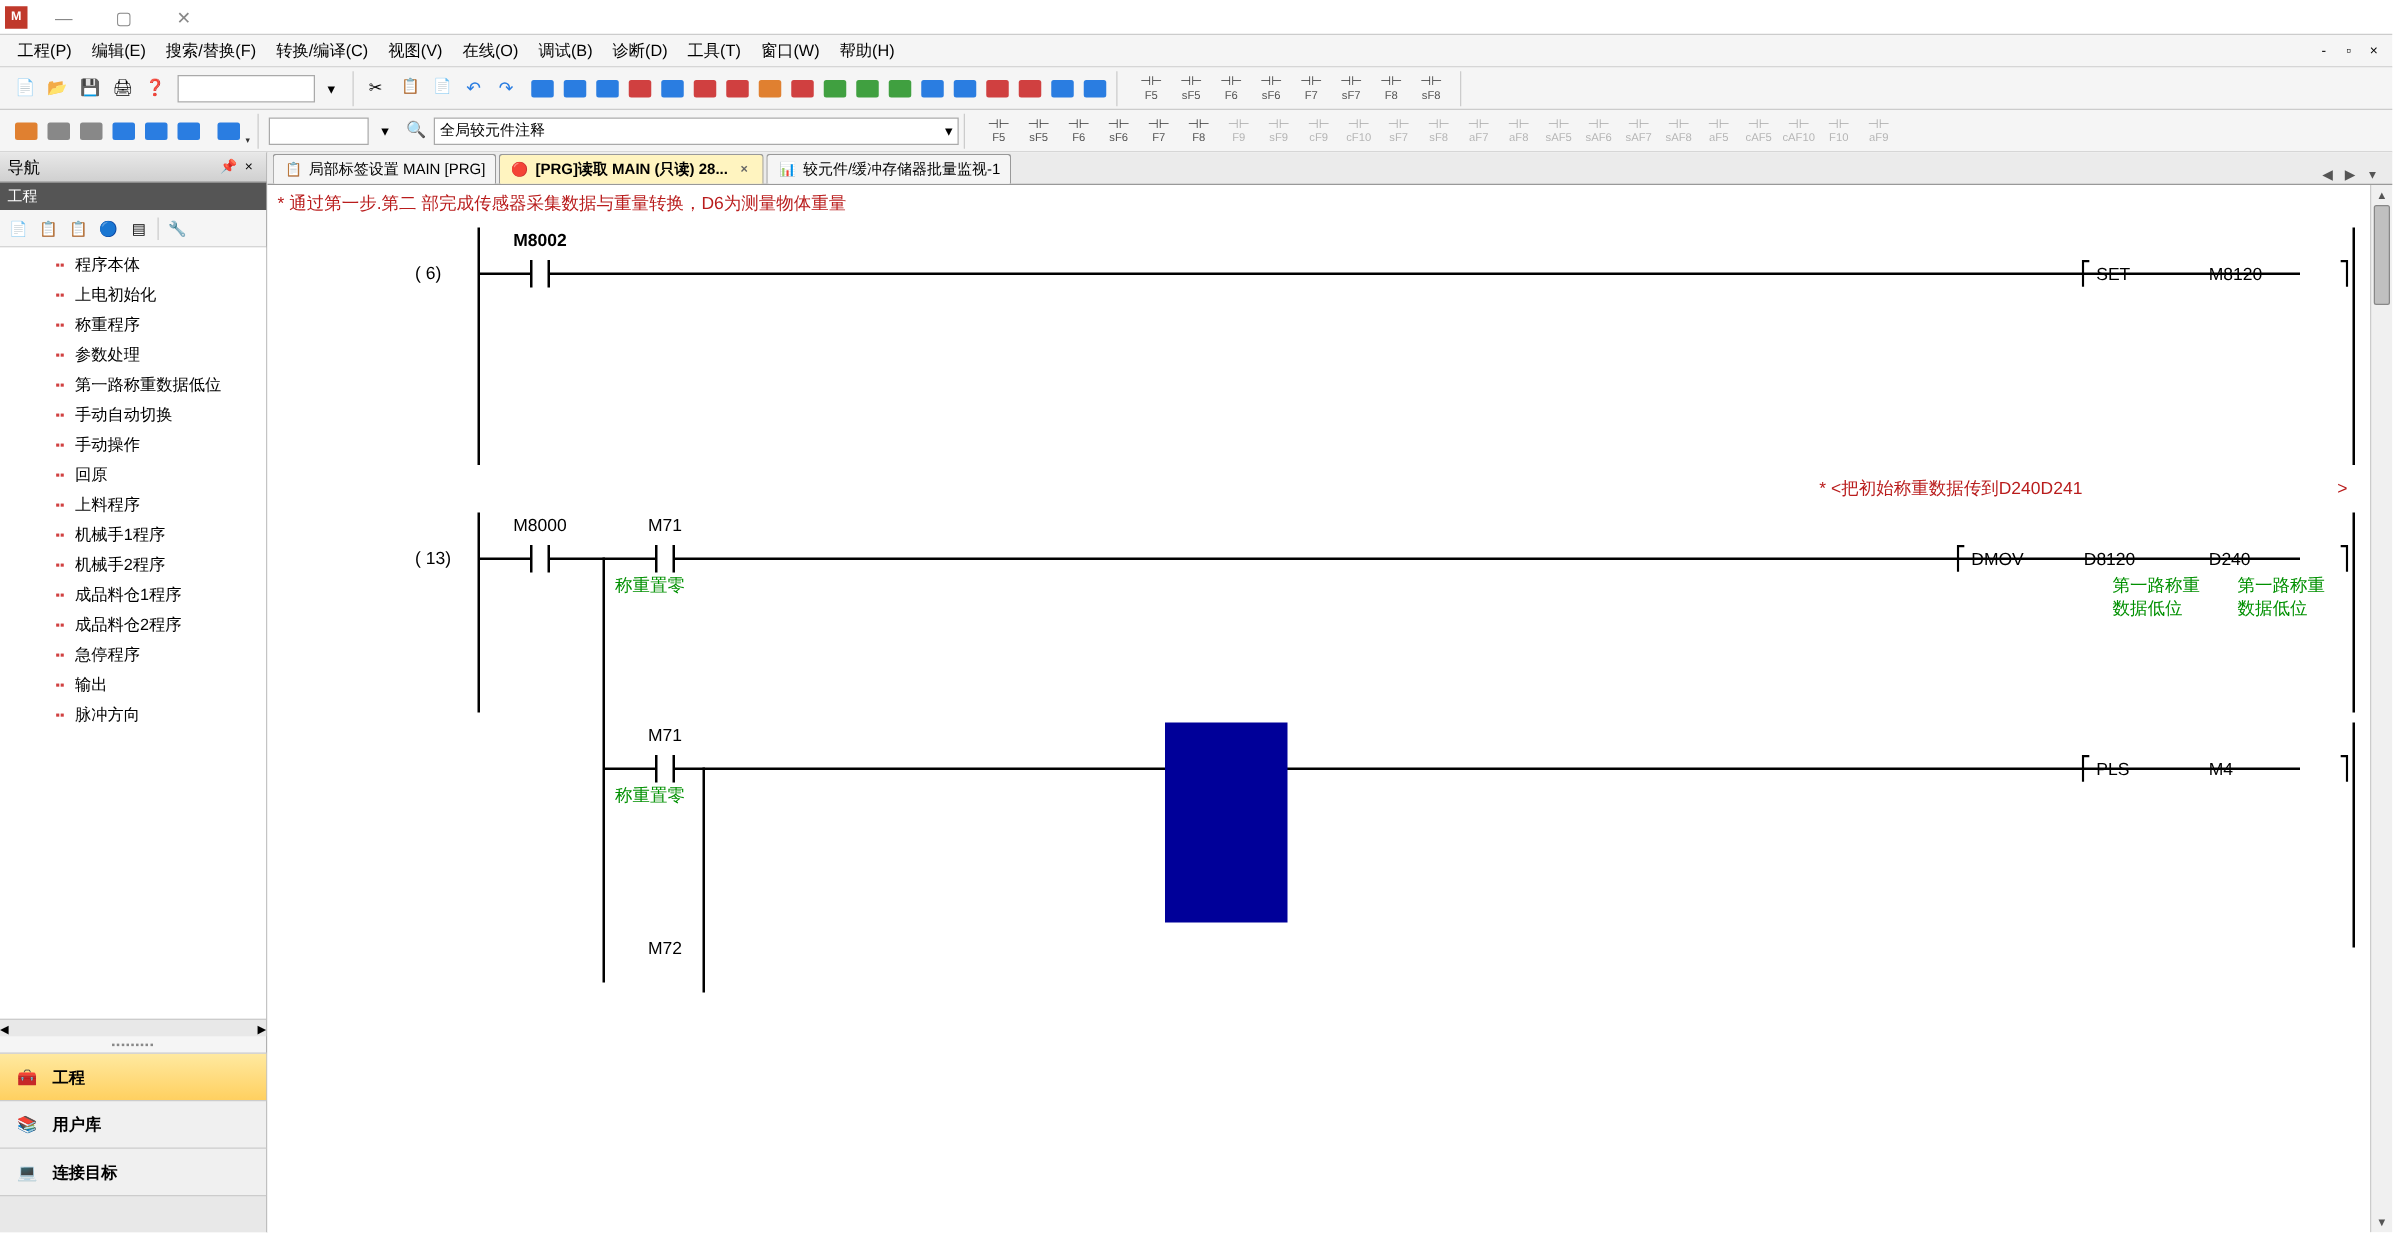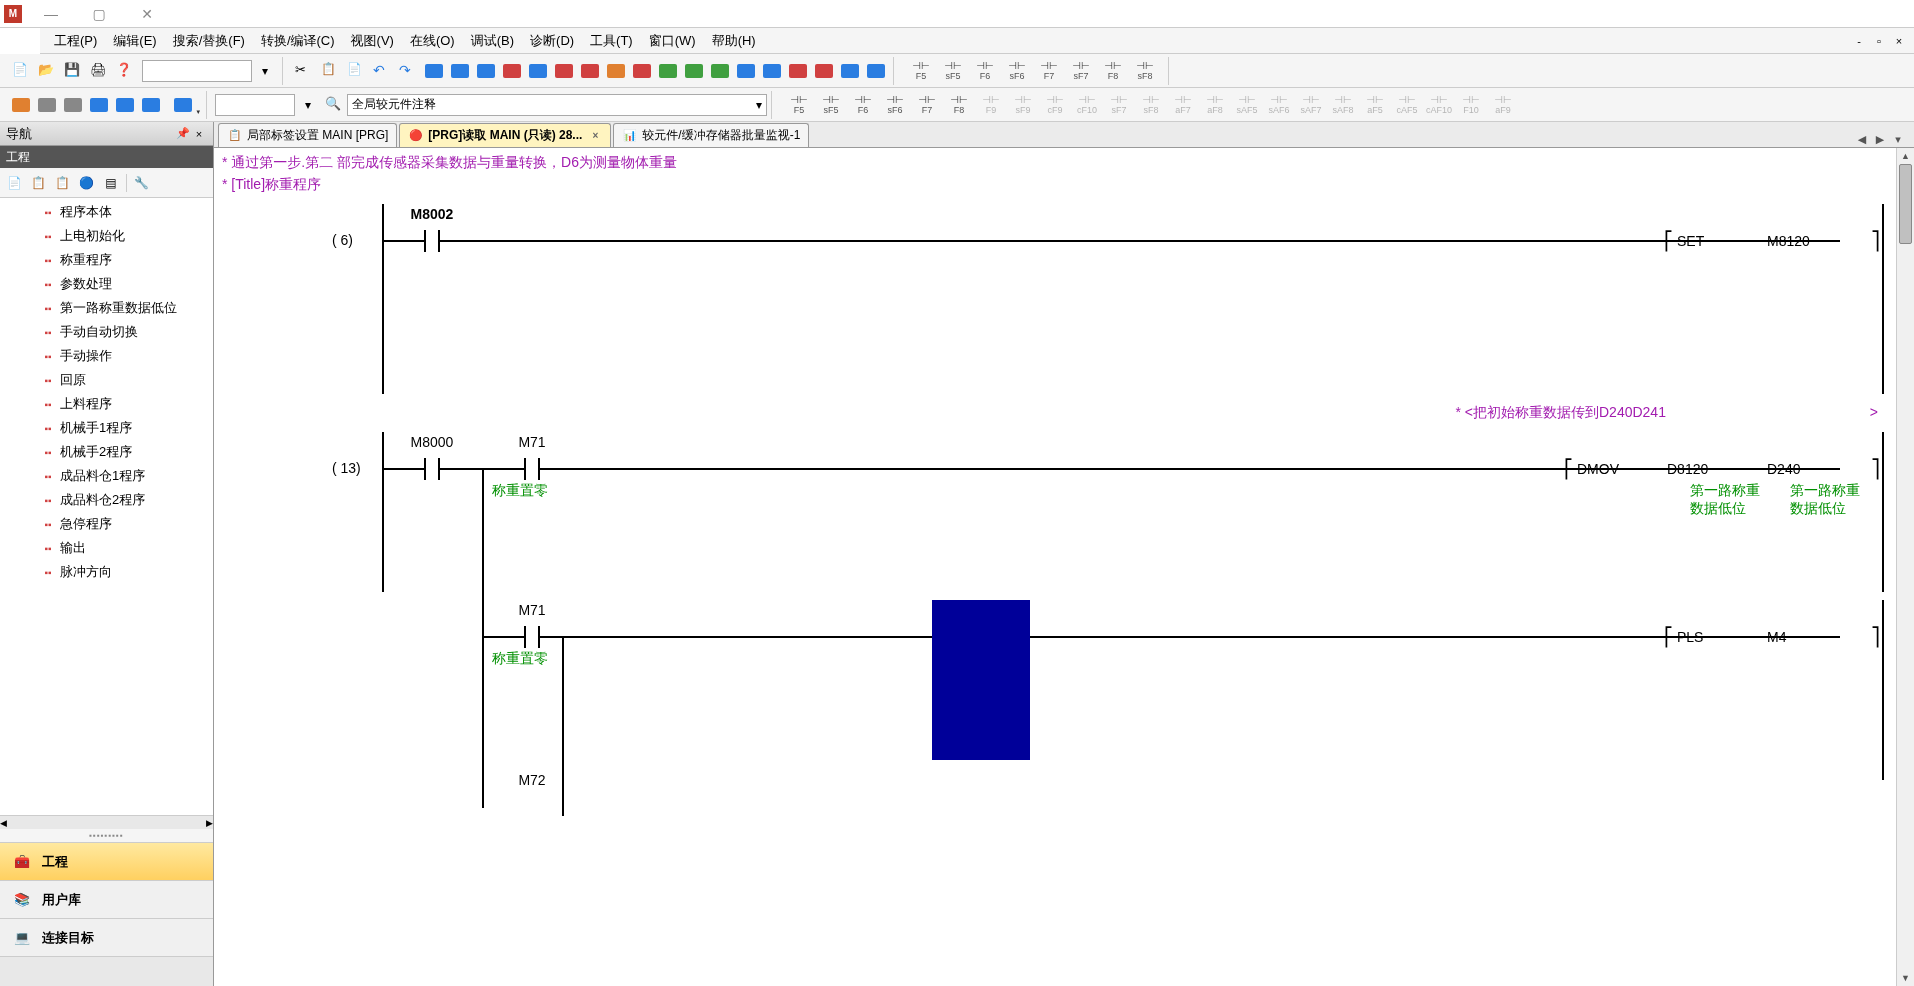--- a/index.html
+++ b/index.html
@@ -4,21 +4,21 @@
 <style>
 * { margin: 0; padding: 0; box-sizing: border-box; font-family: "Microsoft YaHei", Arial, sans-serif; }
 body { background: #fff; overflow: hidden; width: 1914px; height: 986px; font-size: 12px; }
 
 .title-bar { height: 28px; background: #fff; display: flex; align-items: center; padding: 0 4px; border-bottom: 1px solid #ccc; }
 .title-bar .app-icon { width: 18px; height: 18px; background: #c0392b; margin-right: 6px; display: flex; align-items: center; justify-content: center; color: #fff; font-size: 10px; font-weight: bold; }
 .title-bar .title-text { color: #888; font-size: 13px; flex: 1; }
 .title-bar .win-controls { display: flex; gap: 2px; }
 .title-bar .win-controls span { width: 46px; height: 26px; display: flex; align-items: center; justify-content: center; color: #888; font-size: 14px; cursor: pointer; }
 
-.menu-bar { height: 26px; background: #f5f5f5; display: flex; align-items: center; padding: 2px 6px; border-bottom: 1px solid #ccc; justify-content: space-between; margin-left: 40px; }
+.menu-bar { height: 26px; background: #f5f5f5; display: flex; align-items: center; padding: 2px 6px; border-bottom: 1px solid #ccc; justify-content: space-between; }
 .menu-bar .menus { display: flex; }
 .menu-bar .menu-item { padding: 2px 8px; cursor: pointer; font-size: 13px; }
 .menu-bar .mdi-controls { display: flex; align-items: center; }
 .menu-bar .mdi-controls span { width: 18px; height: 16px; display: flex; align-items: center; justify-content: center; font-size: 11px; cursor: pointer; margin-left: 2px; }
 
 .toolbar-row { height: 34px; background: #f5f5f5; display: flex; align-items: center; padding: 2px 4px; border-bottom: 1px solid #ccc; }
 .toolbar-group { display: flex; align-items: center; padding: 0 4px; border-right: 1px solid #ccc; margin-right: 4px; height: 28px; }
 .tb-btn { width: 24px; height: 24px; display: flex; align-items: center; justify-content: center; cursor: pointer; margin: 0 1px; position: relative; }
 .tb-btn .ico { width: 18px; height: 18px; display: block; }
 .tb-btn.wide { width: 36px; }
@@ -56,21 +56,21 @@
 .tab .tab-close { margin-left: 6px; width: 14px; height: 14px; display: flex; align-items: center; justify-content: center; font-size: 10px; color: #666; }
 .tab-nav { margin-left: auto; display: flex; gap: 2px; padding-right: 4px; }
 .tab-nav span { width: 16px; height: 16px; display: flex; align-items: center; justify-content: center; cursor: pointer; font-size: 11px; color: #555; }
 
 .ladder-area { flex: 1; position: relative; overflow: hidden; background: #fff; }
 .ladder-inner { position: absolute; left: 0; top: 0; right: 18px; bottom: 0; padding: 4px 8px; }
 .vscroll { position: absolute; right: 0; top: 0; width: 18px; bottom: 0; background: #f0f0f0; border-left: 1px solid #ccc; }
 .vscroll .thumb { position: absolute; left: 2px; right: 2px; top: 16px; height: 80px; background: #c0c0c0; border: 1px solid #888; border-radius: 2px; }
 .vscroll .arr { position: absolute; left: 0; right: 0; height: 16px; display: flex; align-items: center; justify-content: center; font-size: 9px; color: #555; }
 
-.comment-line { color: #a21caf; font-size: 14px; padding: 2px 0; }
+.comment-line { color: #b91c1c; font-size: 14px; padding: 2px 0; }
 .ladder-rung { position: relative; margin: 8px 0; }
 .step-num { position: absolute; left: 110px; font-size: 14px; }
 .rail-left { position: absolute; left: 160px; top: 0; bottom: 0; width: 2px; background: #000; }
 .rail-right { position: absolute; right: 4px; top: 0; bottom: 0; width: 2px; background: #000; }
 .hline { position: absolute; height: 2px; background: #000; }
 .vline { position: absolute; width: 2px; background: #000; }
 .contact { position: absolute; width: 40px; height: 30px; }
 .contact::before, .contact::after { content: ''; position: absolute; top: 4px; width: 2px; height: 22px; background: #000; }
 .contact::before { left: 12px; }
 .contact::after { right: 12px; }
@@ -533,21 +533,20 @@
         </div>
         <div class="tab-nav">
           <span>◀</span>
           <span>▶</span>
           <span>▾</span>
         </div>
       </div>
     <div class="ladder-area">
       <div class="ladder-inner">
         <div class="comment-line">* 通过第一步.第二 部完成传感器采集数据与重量转换，D6为测量物体重量</div>
-        <div class="comment-line">* [Title]称重程序</div>
 
         <div class="ladder-rung" style="height:190px;">
           <div class="rail-left"></div>
           <div class="rail-right"></div>
           <div class="step-num" style="top:28px;">(    6)</div>
           <div class="dev-label" style="left:180px; top:2px; width:60px;font-weight:bold;">M8002</div>
           <div class="contact" style="left:190px; top:22px;">
               <div class="ch"></div>
             </div>
           <div class="hline" style="left:162px; top:36px; width:28px;"></div>

